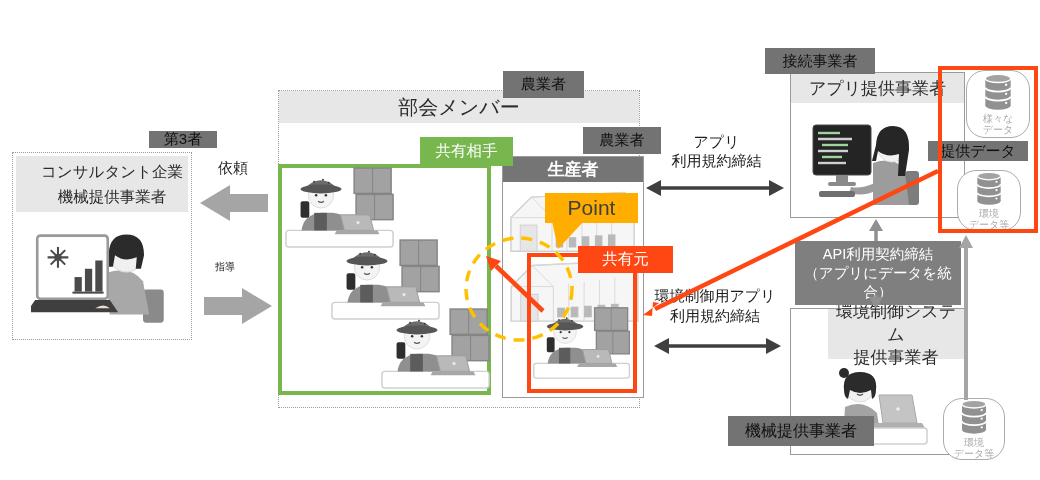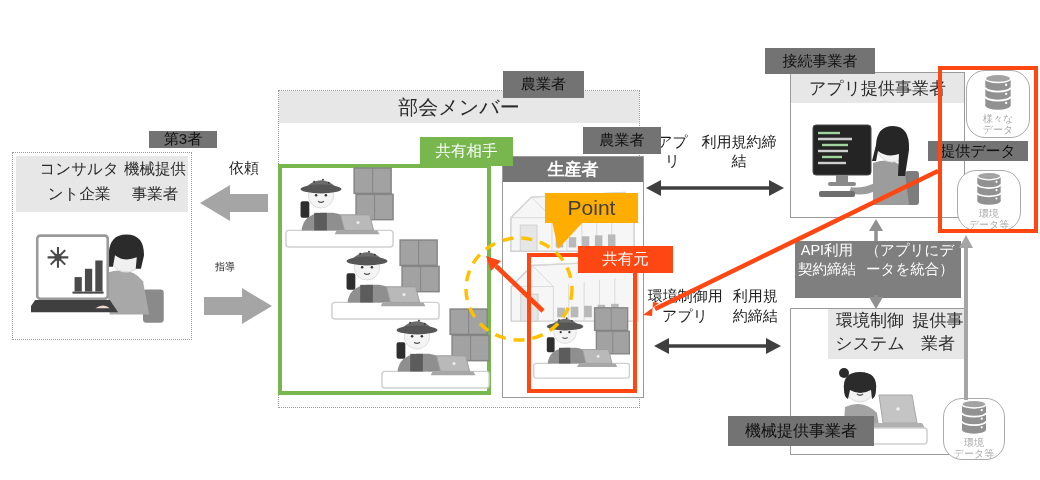--- a/index.html
+++ b/index.html
@@ -10,21 +10,21 @@
   }
   .abs{position:absolute;box-sizing:border-box;}
   .flexc{display:flex;align-items:center;justify-content:center;text-align:center;}
   .tag{background:#737373;color:#111;font-size:15px;z-index:6;}
   .band-light{background:#e7e7e7;color:#2b2b2b;}
   .dotted-box{border:1px dotted #9a9a9a;background:#fff;}
   .solid-box{border:1.5px solid #9a9a9a;background:#fff;}
   .round-db{border:1.5px solid #ababab;border-radius:19px;background:#fff;
     display:flex;flex-direction:column;align-items:center;justify-content:center;z-index:5;}
   .db-label{font-size:10px;line-height:11px;color:#a9a9a9;text-align:center;margin-top:2px;}
-  .lines{display:flex;flex-direction:row;justify-content:center;}
+  .lines{display:flex;flex-direction:column;justify-content:center;}
   .lines span{display:block;}
   svg.overlay{position:absolute;left:0;top:0;z-index:9;pointer-events:none;}
   .illu{z-index:2;}
 </style>
 </head>
 <body>
 
 <svg width="0" height="0" style="position:absolute">
   <defs>
     <symbol id="sym-farmer" viewBox="0 0 115 85">
@@ -137,21 +137,21 @@
 <div class="abs dotted-box" style="left:12px;top:152px;width:180px;height:188px;">
   <div class="abs band-light lines" style="left:3px;top:3px;right:3px;height:56px;font-size:15.5px;line-height:25px;text-align:center;padding-left:20px;">
     <span>コンサルタント企業</span>
     <span>機械提供事業者</span>
   </div>
   <svg class="abs illu" style="left:18px;top:66px;" width="140" height="112">
       <use href="#sym-consultant"></use>
     </svg>
 </div>
 
-<div class="abs" style="left:229px;top:159px;font-size:15px;">
+<div class="abs" style="left:218px;top:159px;font-size:15px;">
   <span>依頼</span>
 </div>
 <div class="abs" style="left:215px;top:260px;font-size:10px;">
   <span>指導</span>
 </div>
 
 <div class="abs dotted-box" style="left:278px;top:90px;width:362px;height:318px;">
   <div class="abs band-light flexc" style="left:0;top:0;right:0;height:32px;font-size:20px;">
     <span>部会メンバー</span>
   </div>
@@ -239,21 +239,21 @@
       <use href="#sym-db"></use>
     </svg>
   <div class="db-label">
     <span>環境</span><br>
     <span>データ等</span>
   </div>
 </div>
 
 <div class="abs" style="left:938px;top:66px;width:100px;height:167px;border:4px solid #ff4713;z-index:7;"></div>
 
-<div class="abs lines" style="left:795px;top:241px;width:166px;height:57px;background:#7f7f7f;color:#fff;font-size:14.5px;line-height:19px;text-align:center;z-index:6;">
+<div class="abs lines" style="left:795px;top:241px;width:166px;height:64px;background:#7f7f7f;color:#fff;font-size:14.5px;line-height:19px;text-align:center;z-index:6;">
   <span>API利用契約締結</span>
   <span>（アプリにデータを統合）</span>
 </div>
 
 <div class="abs solid-box" style="left:790px;top:308px;width:175px;height:147px;">
   <div class="abs band-light lines" style="left:0;top:0;right:0;height:50px;font-size:17px;line-height:23px;text-align:center;margin-left:37px;">
     <span>環境制御システム</span>
     <span>提供事業者</span>
   </div>
   <svg class="abs illu" style="left:36px;top:50px;" width="108" height="94">

